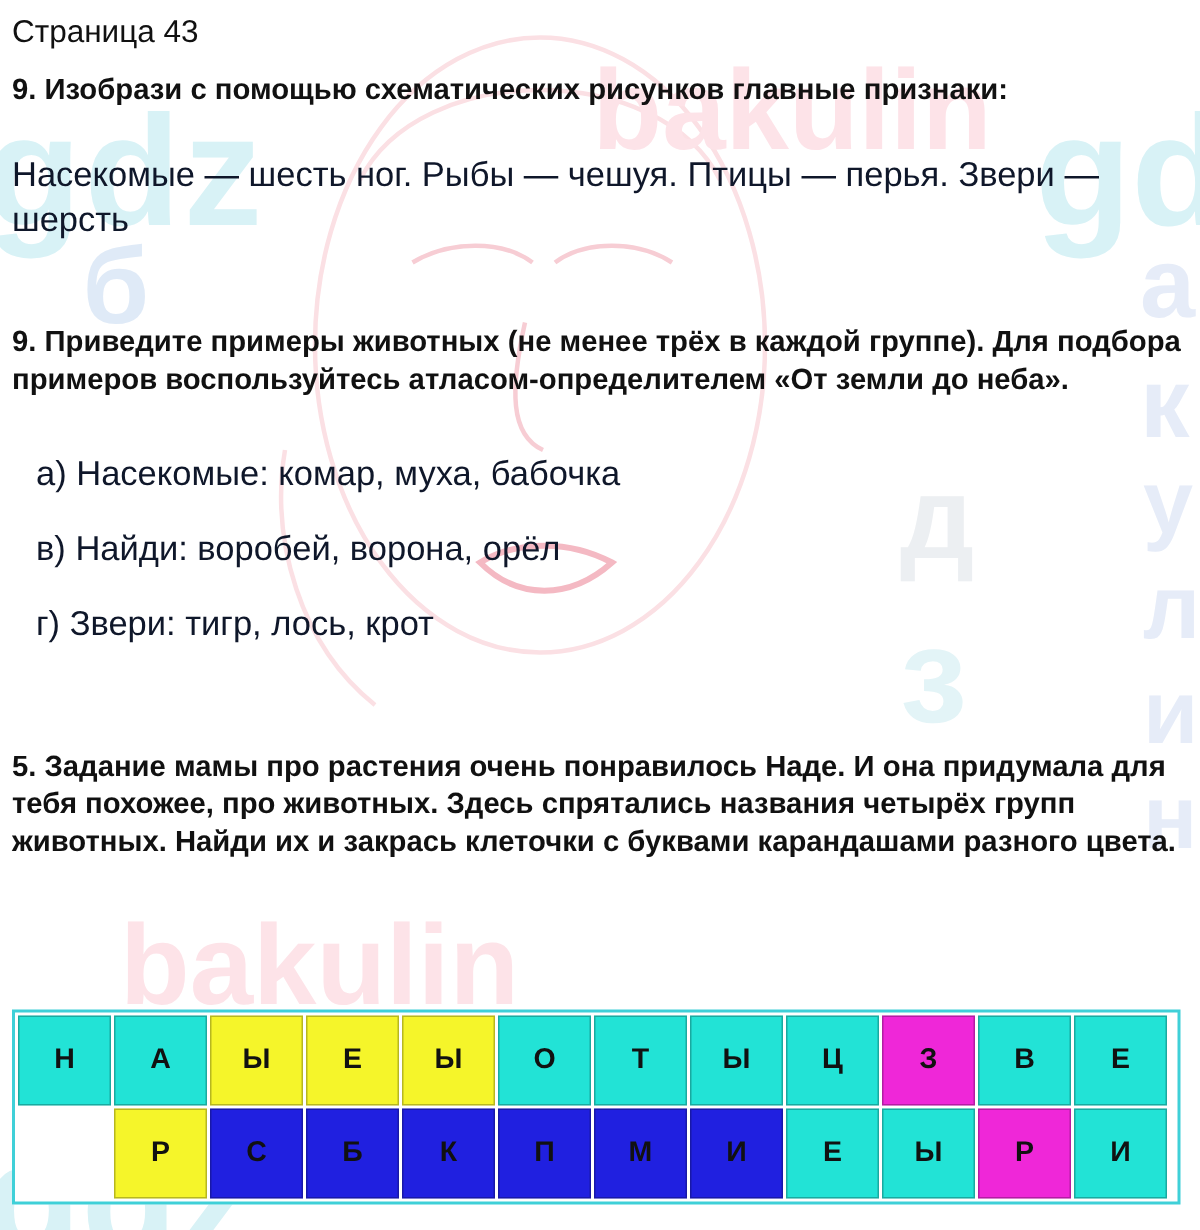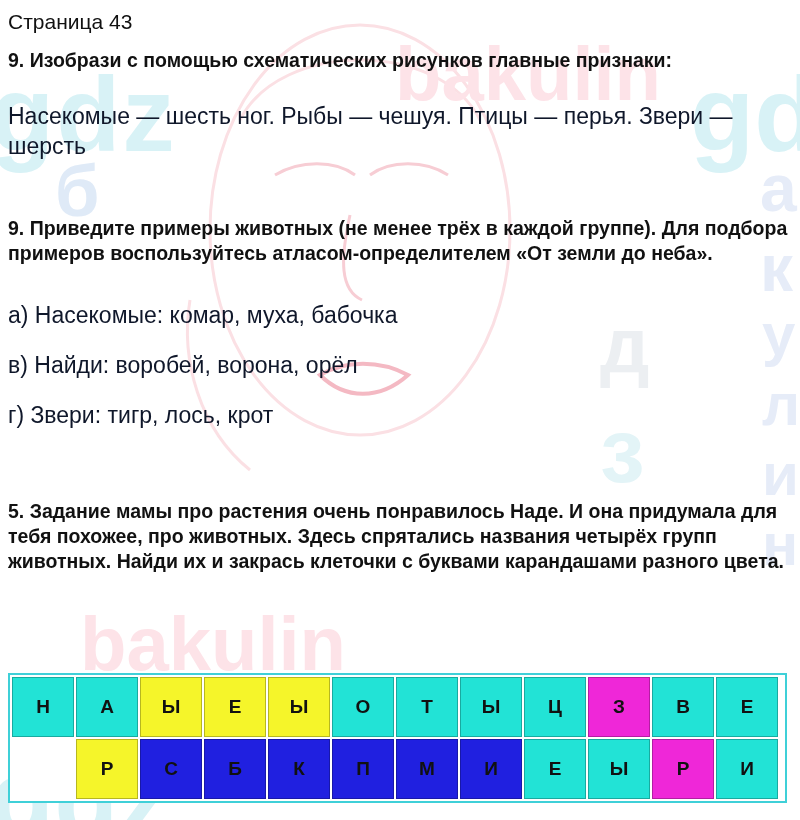--- a/index.html
+++ b/index.html
@@ -98,21 +98,21 @@
   }
   .answer {
     font-size: 23px;
     line-height: 1.32;
     color: #0f172a;
   }
   .spacer-28 { height: 28px; }
   .spacer-20 { height: 20px; }
   .spacer-34 { height: 34px; }
   .spacer-14 { height: 14px; }
-  .ans-line { margin: 0 0 20px 0; }
+  .ans-line { margin: 0 0 20px 16px; }
 
   
   .puzzle-wrap {
     position: absolute;
     left: 8px;
     top: 673px;
     width: 779px;
     z-index: 1;
     border: 2px solid #3fd0d8;
     background: #ffffff;

